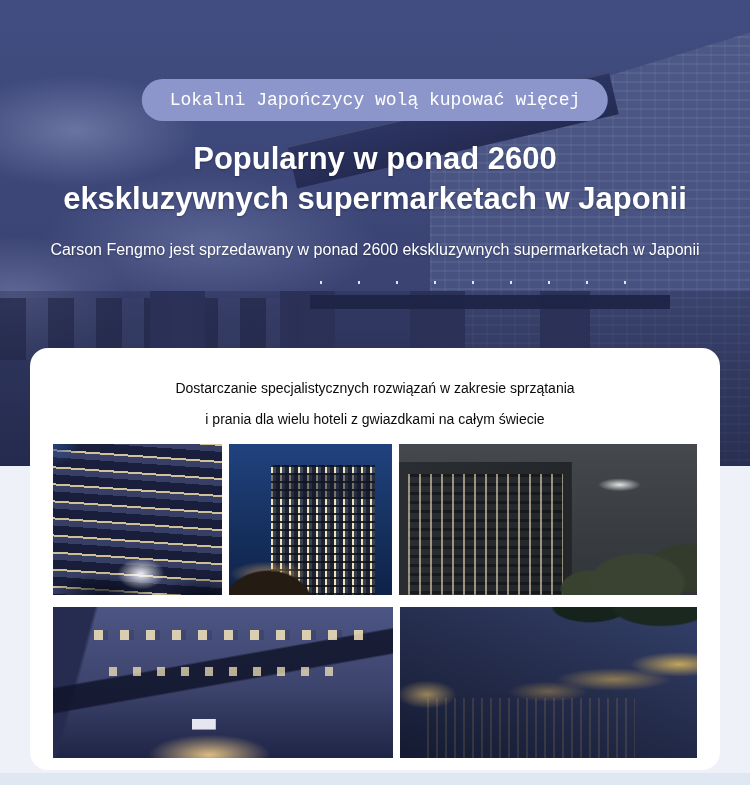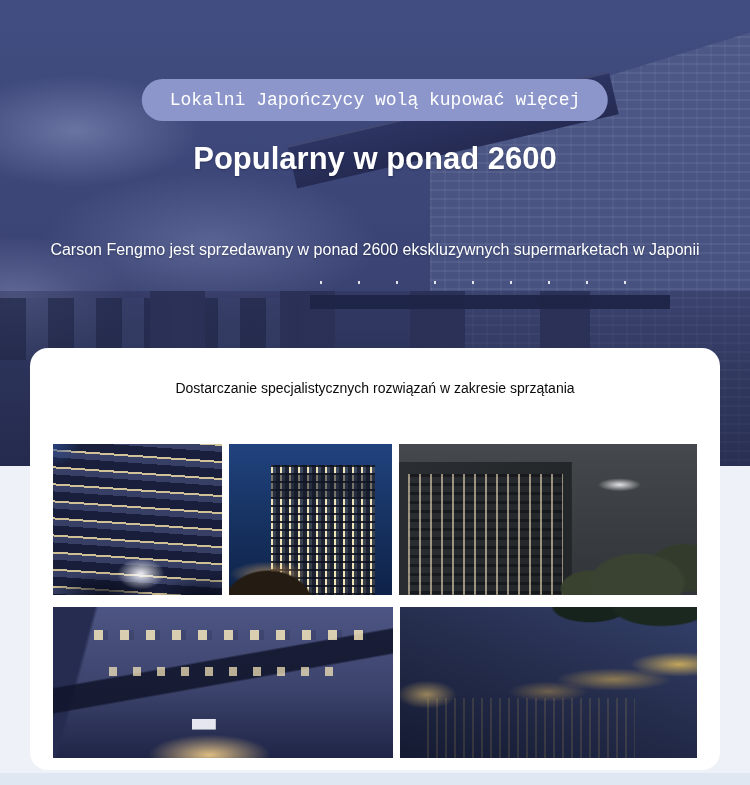--- a/index.html
+++ b/index.html
@@ -177,30 +177,32 @@
     <div class="bg-leftwall"></div>
     <div class="bg-store"></div>
     <div class="bg-lights"></div>
 
     <div class="badge">
       <span>Lokalni Japończycy wolą kupować więcej</span>
     </div>
 
     <h1 class="hero-title">
       <span>Popularny w ponad 2600</span>
+      <span>ekskluzywnych supermarketach w Japonii</span>
     </h1>
 
     <p class="hero-subtitle">
       <span>Carson Fengmo jest sprzedawany w ponad 2600 ekskluzywnych supermarketach w Japonii</span>
     </p>
   </div>
 
   <div class="card">
     <h2 class="card-heading">
       <span>Dostarczanie specjalistycznych rozwiązań w zakresie sprzątania</span>
+      <span>i prania dla wielu hoteli z gwiazdkami na całym świecie</span>
     </h2>
 
     <div class="grid">
       <div class="prow">
         <div class="photo p1" role="img" aria-label="modern-hotel-balconies-dusk-photo"></div>
         <div class="photo p2" role="img" aria-label="tokyo-station-and-lit-tower-night-photo"></div>
         <div class="photo p3" role="img" aria-label="city-hotel-night-photo"></div>
       </div>
       <div class="prow">
         <div class="photo p4" role="img" aria-label="ryokan-street-night-photo"></div>

